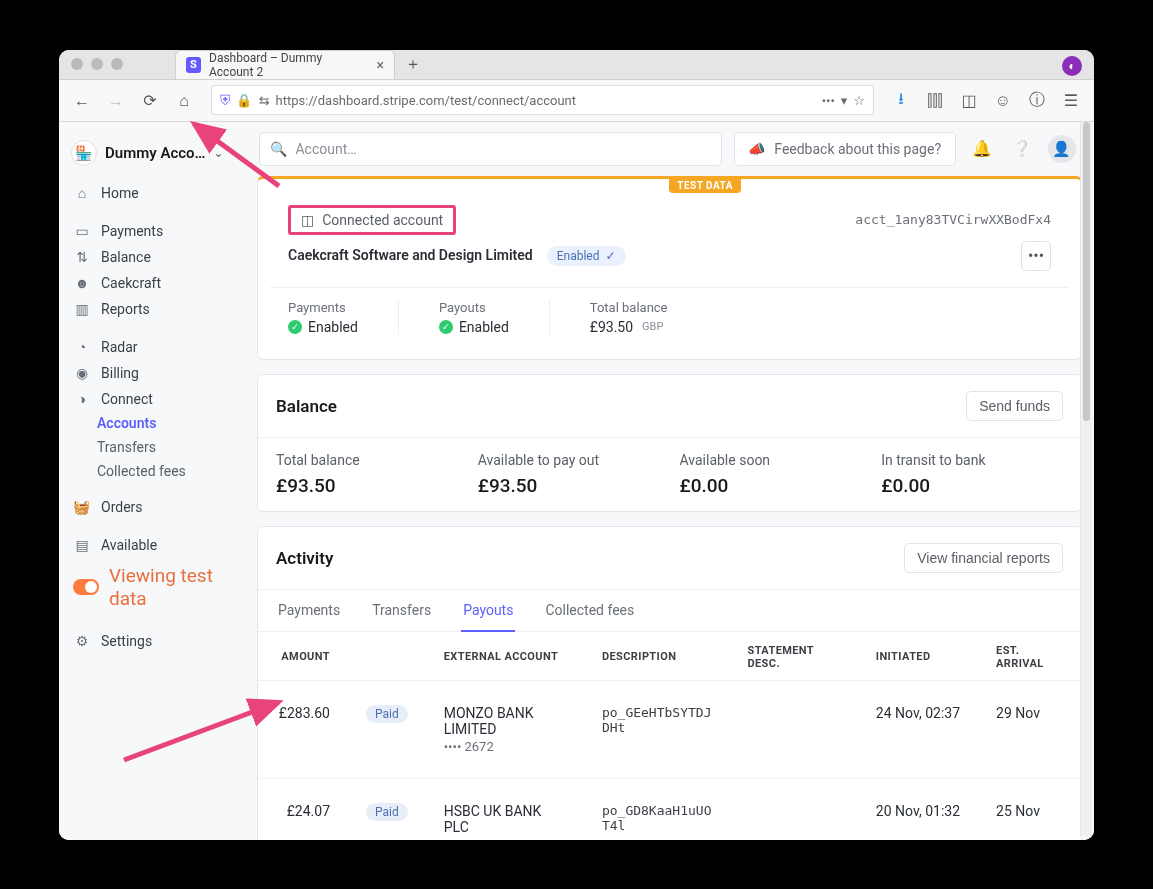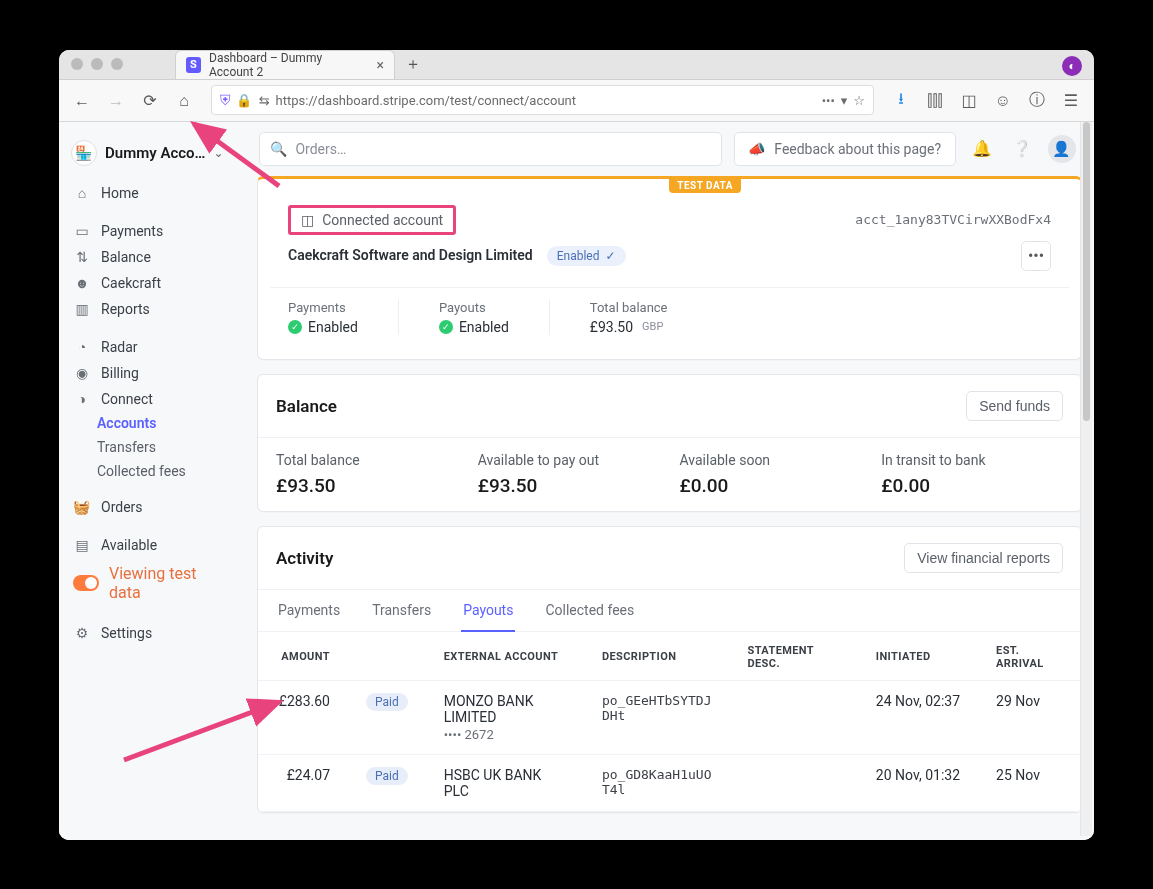--- a/index.html
+++ b/index.html
@@ -32,21 +32,21 @@
   .account-switch { display:flex; align-items:center; gap:8px; padding:8px 12px; }
   .account-switch .logo { width:26px;height:26px;border-radius:50%;background:#fff; border:1px solid #e0e0e0; display:flex;align-items:center;justify-content:center; font-size:14px;}
   .account-switch .name { font-size:15px; font-weight:600; color:#1a1a1a; white-space:nowrap; overflow:hidden; text-overflow:ellipsis; max-width:110px;}
   .account-switch .chev { color:#666; font-size:12px;}
   .navsection { padding:6px 0; }
   .navitem { display:flex; align-items:center; gap:10px; padding:5px 14px; font-size:14px; color:#3b3f46; cursor:pointer; }
   .navitem .ni-icon { width:18px; text-align:center; color:#6a6f77;}
   .subnav { padding-left:38px; display:flex; flex-direction:column; gap:2px;}
   .subnav a { font-size:14px; color:#5b5f67; text-decoration:none; padding:3px 0;}
   .subnav a.active { color:#5b61ff; font-weight:600;}
-  .toggle-row { display:flex; align-items:center; gap:10px; padding:6px 14px; font-size:16px; color:#e9703e;}
+  .toggle-row { display:flex; align-items:center; gap:10px; padding:6px 14px; font-size:19px; color:#e9703e;}
   .switch { width:26px;height:16px;border-radius:10px;background:#ff7a3d; position:relative;}
   .switch::after{content:"";position:absolute;right:2px;top:2px;width:12px;height:12px;border-radius:50%;background:#fff;}
   .spacer{flex:1;}
   
   .main { flex:1; display:flex; flex-direction:column; overflow:auto; padding:0 12px 0 0;}
   .topbar { display:flex; align-items:center; gap:12px; padding:10px 6px 10px 2px;}
   .search { flex:1; display:flex; align-items:center; gap:8px; height:34px; background:#fff; border:1px solid #e0e3e8; border-radius:5px; padding:0 10px; color:#8a8f98; font-size:14px;}
   .feedback { height:34px; padding:0 14px; display:flex; align-items:center; gap:8px; background:#fff; border:1px solid #e0e3e8; border-radius:5px; font-size:14px; color:#6b7078;}
   .topicon{color:#8a8f98;width:28px;text-align:center;font-size:16px;}
   .avatar{width:28px;height:28px;border-radius:50%;background:#e4e6ea;display:flex;align-items:center;justify-content:center;color:#888;font-size:15px;}
@@ -70,21 +70,21 @@
   .section-head h3{font-size:17px;font-weight:600;}
   .btn-ghost{border:1px solid #e0e3e8;border-radius:5px;padding:6px 12px;font-size:14px;color:#5b6068;background:#fff;}
   .bal-grid{display:grid;grid-template-columns:repeat(4,1fr);padding:14px 18px;gap:20px;}
   .bal-grid .label{font-size:14px;color:#5b6068;margin-bottom:6px;}
   .bal-grid .num{font-size:19px;font-weight:500;}
   .tabs{display:flex;gap:28px;padding:0 18px;border-bottom:1px solid #eef0f3;}
   .tabs .t{padding:12px 2px;font-size:14px;color:#6b7078;cursor:pointer;}
   .tabs .t.active{color:#5b61ff;border-bottom:2px solid #5b61ff;margin-bottom:-1px;}
   table{width:100%;border-collapse:collapse;}
   th{font-size:11px;font-weight:700;letter-spacing:.4px;color:#3b3f46;text-align:left;padding:12px 18px 10px;border-bottom:1px solid #eef0f3;}
-  td{padding:12px 18px;font-size:14px;color:#2a2f36;vertical-align:top;border-bottom:1px solid #f2f3f6;}
+  td{padding:24px 18px;font-size:14px;color:#2a2f36;vertical-align:top;border-bottom:1px solid #f2f3f6;}
   td.amount{text-align:right;width:90px;font-variant-numeric:tabular-nums;}
   td.initiated,td.arrival{white-space:nowrap;color:#2a2f36;}
   .paid{display:inline-block;background:#e7eef9;color:#4b6fb5;font-size:12px;border-radius:10px;padding:2px 9px;}
   .bankname{color:#2a2f36;}
   .acctnum{color:#6b7078;font-size:13px;margin-top:2px;}
   .desc{font-family:ui-monospace,Menlo,Consolas,monospace;font-size:13px;color:#3b3f46;}
   
   .arrow{position:absolute;pointer-events:none;}
   .arrow svg{overflow:visible;}
   
@@ -210,21 +210,21 @@
               <span>Settings</span>
             </div>
         </div>
         <div class="spacer"></div>
       </div>
 
       <div class="main">
         <div class="topbar">
           <div class="search">
             <span>🔍</span>
-            <span>Orders…</span>
+            <span>Account…</span>
           </div>
           <div class="feedback">
             <span>📣</span>
             <span>Feedback about this page?</span>
           </div>
           <div class="topicon">🔔</div>
           <div class="topicon">❔</div>
           <div class="avatar">👤</div>
         </div>
 

